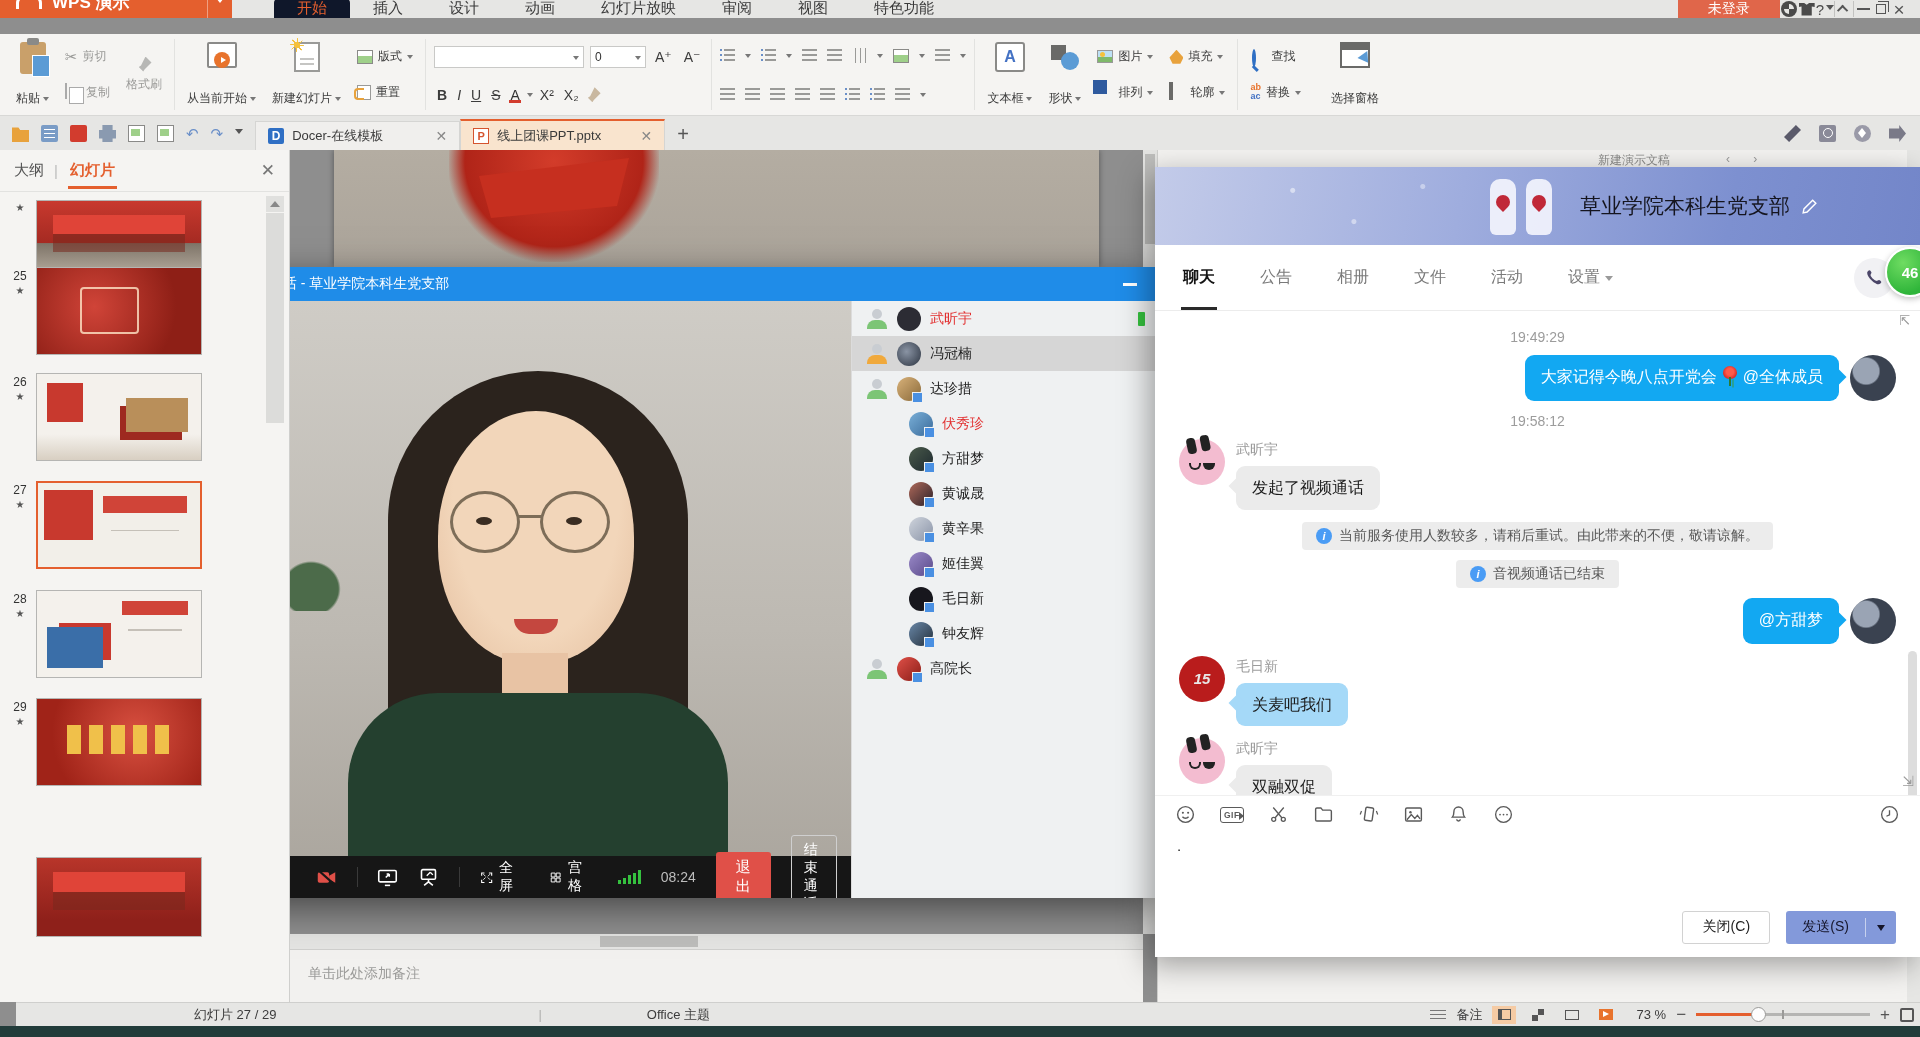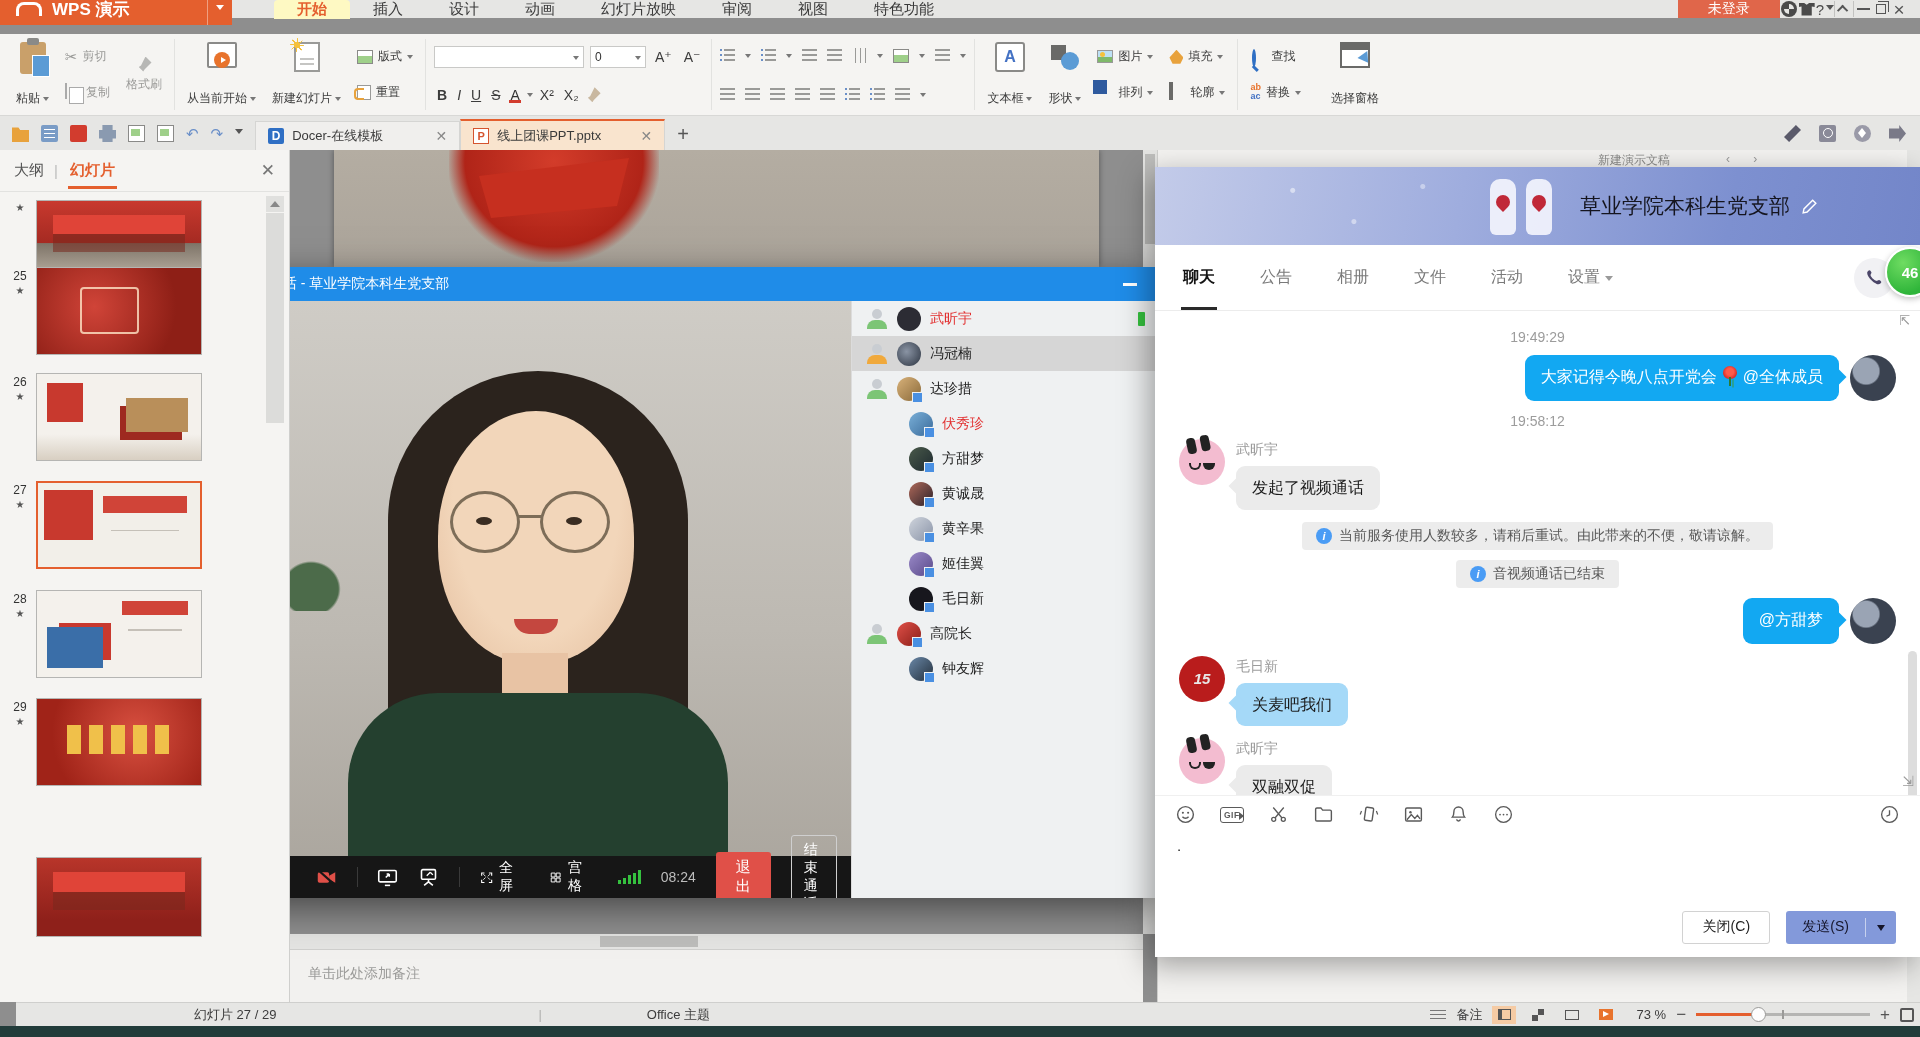--- a/index.html
+++ b/index.html
@@ -1,27 +1,27 @@
 <!DOCTYPE html>
 <html><head>
 <meta charset="utf-8">
 <style>
   *{margin:0;padding:0;box-sizing:border-box}
   html,body{width:1920px;height:1037px;overflow:hidden}
   body{font-family:"Liberation Sans","DejaVu Sans",sans-serif;position:relative;background:#8e8e8e;font-size:13px;color:#333}
 
   
-  .titlebar{position:absolute;left:0;top:0;right:0;height:18px;background:#e6e6e4;display:flex;align-items:center;z-index:30}
+  .titlebar{position:absolute;left:0;top:0;right:0;height:18px;background:#e6e6e4;display:flex;align-items:flex-end;z-index:30}
   .wps-logo{width:232px;background:#e45f2e;color:#fff;display:flex;align-items:center;gap:10px;padding-left:16px;font-size:17px;font-weight:bold}
   .wps-mark{width:26px;height:14px;border:3px solid #fff;border-bottom:none;border-radius:8px 8px 0 0}
   .logo-caret{margin-left:auto;margin-right:8px;border-left:1px solid rgba(255,255,255,.4);padding:6px 0 6px 8px}
   .caret-down{width:0;height:0;border:4px solid transparent;border-top:5px solid #fff;display:inline-block}
   .menu-tabs{display:flex;margin-left:42px}
   .menu-tab{padding:0 23px;display:flex;align-items:center;font-size:15px;color:#3a3a3a;cursor:default}
-  .menu-tab.active{background:#fef9c3;color:#e45f2e;font-weight:bold;border-radius:4px 4px 0 0}
+  .menu-tab.active{background:#0f172a;color:#e45f2e;font-weight:normal;border-radius:4px 4px 0 0}
   .tb-right{margin-left:auto;display:flex;align-items:center;padding-right:12px}
   .login-btn{background:#e0664a;color:#fff;align-self:stretch;display:flex;align-items:center;padding:0 30px;font-size:14px}
   .tb-ico{width:18px;height:18px;display:flex;align-items:center;justify-content:center;color:#4a4a4a}
   .circ-ico{width:16px;height:16px;border-radius:50%;background:#4a4a4a;position:relative}
   .circ-ico::after{content:"";position:absolute;left:3px;top:3px;width:10px;height:10px;border-radius:50%;background:conic-gradient(#e6e6e4 0 90deg,transparent 90deg 180deg,#e6e6e4 180deg 270deg,transparent 270deg)}
   .shirt-ico{width:16px;height:13px;background:#4a4a4a;clip-path:polygon(0 0,30% 0,50% 18%,70% 0,100% 0,100% 35%,82% 30%,82% 100%,18% 100%,18% 30%,0 35%)}
   .help-q{font-size:15px;color:#4a4a4a;display:flex;align-items:center;gap:2px}
   .vdiv{width:1px;height:16px;background:#c2c2c0}
   .chev-up{width:8px;height:8px;border-left:2px solid #555;border-top:2px solid #555;transform:rotate(45deg) translateY(2px)}
   .win-min{width:13px;height:2px;background:#555}
@@ -783,28 +783,28 @@
         <span class="m-name">黄辛果</span>
       </div>
       <div class="m-row indent">
         <span class="m-av badge" style="background:linear-gradient(135deg,#9a8ac8,#5a4a8a)"></span>
         <span class="m-name">姬佳翼</span>
       </div>
       <div class="m-row indent">
         <span class="m-av badge" style="background:#17171d"></span>
         <span class="m-name">毛日新</span>
       </div>
+      <div class="m-row indent">
+        <span class="m-av badge" style="background:linear-gradient(135deg,#6a88a8,#24303c)"></span>
+        <span class="m-name">钟友辉</span>
+      </div>
       <div class="m-row">
         <span class="person-ic green"></span>
         <span class="m-av badge" style="background:linear-gradient(135deg,#e05048,#8a1e18)"></span>
         <span class="m-name">高院长</span>
-      </div>
-      <div class="m-row indent">
-        <span class="m-av badge" style="background:linear-gradient(135deg,#6a88a8,#24303c)"></span>
-        <span class="m-name">钟友辉</span>
       </div>
     </div>
   </div>
 </div>
 
 <div class="chat-win">
   <div class="chat-banner">
     <div class="glass-deco">
         <span class="g"></span>
         <span class="g"></span>

